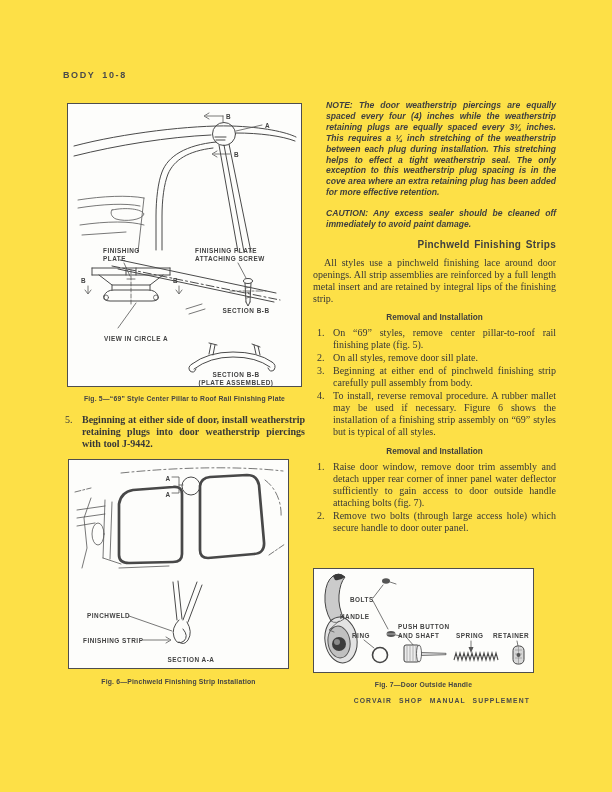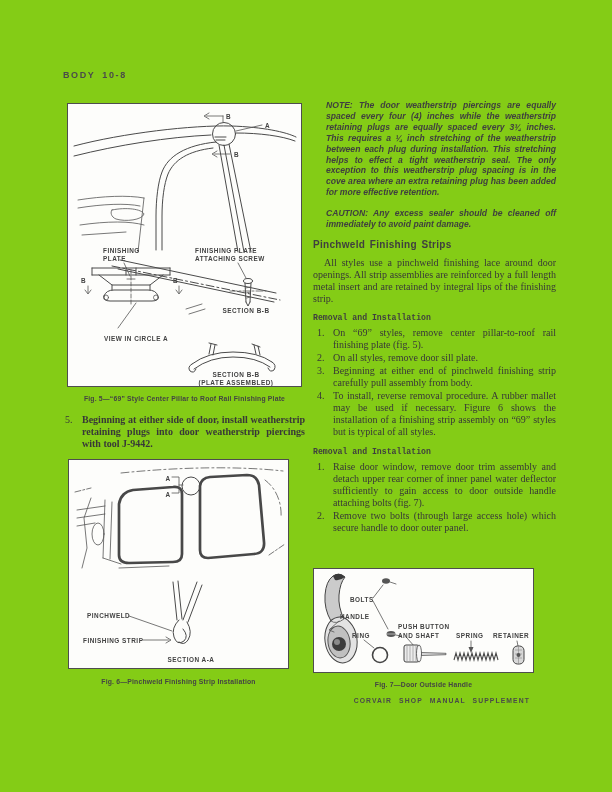--- a/index.html
+++ b/index.html
@@ -1,16 +1,16 @@
 <!DOCTYPE html>
 <html><head>
 <meta charset="utf-8">
 <style>
   html,body{margin:0;padding:0;background:#e9e7e2;}
-  .page{position:relative;width:612px;height:792px;background:#84cc16;margin:0 auto;
+  .page{position:relative;width:612px;height:792px;background:#fde047;margin:0 auto;
         font-family:"Liberation Serif",serif;color:#383838;overflow:hidden;}
 
   .hdr{position:absolute;left:63px;top:70px;font-family:"Liberation Sans",sans-serif;
        font-weight:bold;font-size:9px;letter-spacing:1.6px;word-spacing:3px;color:#4a4a4a;}
 
   .col-left{position:absolute;left:63px;top:103px;width:242px;}
   .col-right{position:absolute;left:313px;top:100px;width:243px;}
 
   .figbox{border:1px solid #4e4e4e;background:#fdfdfb;}
   .figbox5{margin-left:4px;width:233px;height:282px;}
@@ -26,23 +26,23 @@
   .ser{font-size:10px;line-height:12px;text-align:justify;}
   .step{display:flex;margin-top:12px;}
   .step .num{flex:none;width:17px;padding-left:2px;}
   .step .txt{flex:1;font-weight:bold;}
 
   .bi{font-family:"Liberation Sans",sans-serif;font-weight:bold;font-style:italic;
       font-size:8.6px;line-height:10.9px;color:#3f3f3f;text-align:justify;
       padding-left:13px;margin:0 0 10px 0;}
   .rc-text{height:468px;overflow:visible;}
   h3.sec{font-family:"Liberation Sans",sans-serif;font-weight:bold;font-size:10px;
-         letter-spacing:.3px;word-spacing:1.5px;color:#3f3f3f;margin:0 0 7px 0;}
-  h4.sub{font-family:Liberation Mono, monospace;font-weight:bold;font-size:8.2px;
-         color:#3f3f3f;margin:0 0 5px 0;}
+         letter-spacing:.3px;word-spacing:1.5px;color:#3f3f3f;margin:0 0 7px 0;text-align:right;}
+  h4.sub{font-family:Liberation Sans, sans-serif;font-weight:bold;font-size:8.2px;
+         color:#3f3f3f;margin:0 0 5px 0;text-align:center;}
   .p-intro{margin:0 0 8px 0;text-indent:11px;}
   .ol{margin:0 0 9px 0;}
   .li{display:flex;margin-bottom:1px;}
   .li .num{flex:none;width:8px;margin-left:4px;}
   .li .txt{flex:1;margin-left:8px;}
 
   .ftr{position:absolute;left:313px;top:697px;width:217px;text-align:right;
        font-family:"Liberation Sans",sans-serif;font-weight:bold;font-size:6.8px;
        letter-spacing:1.1px;word-spacing:4px;color:#4a4a4a;}
 

